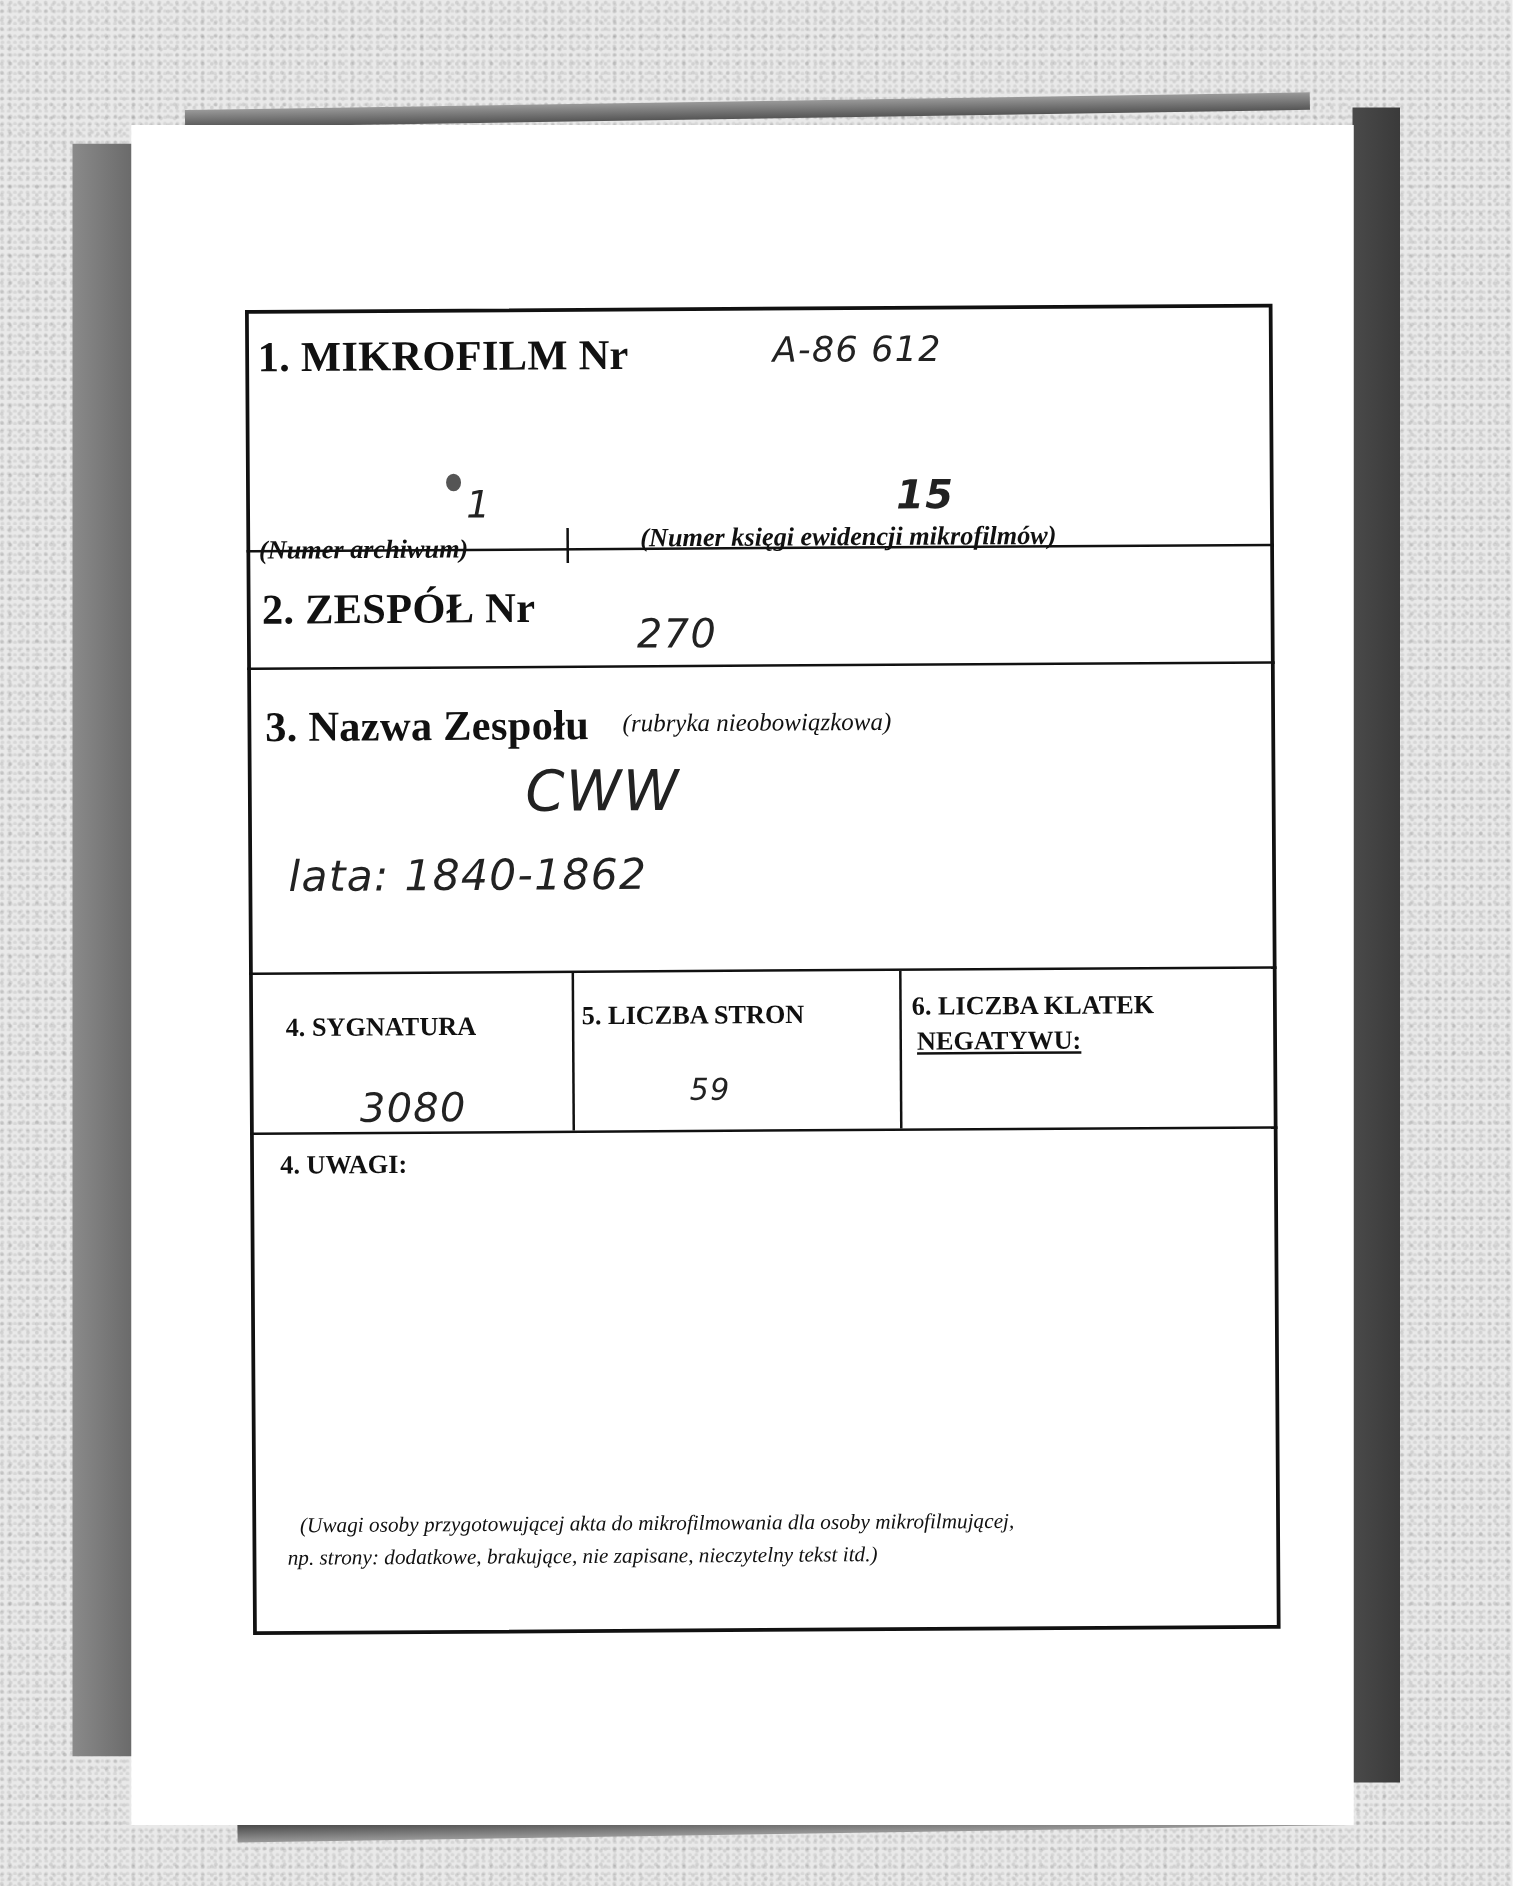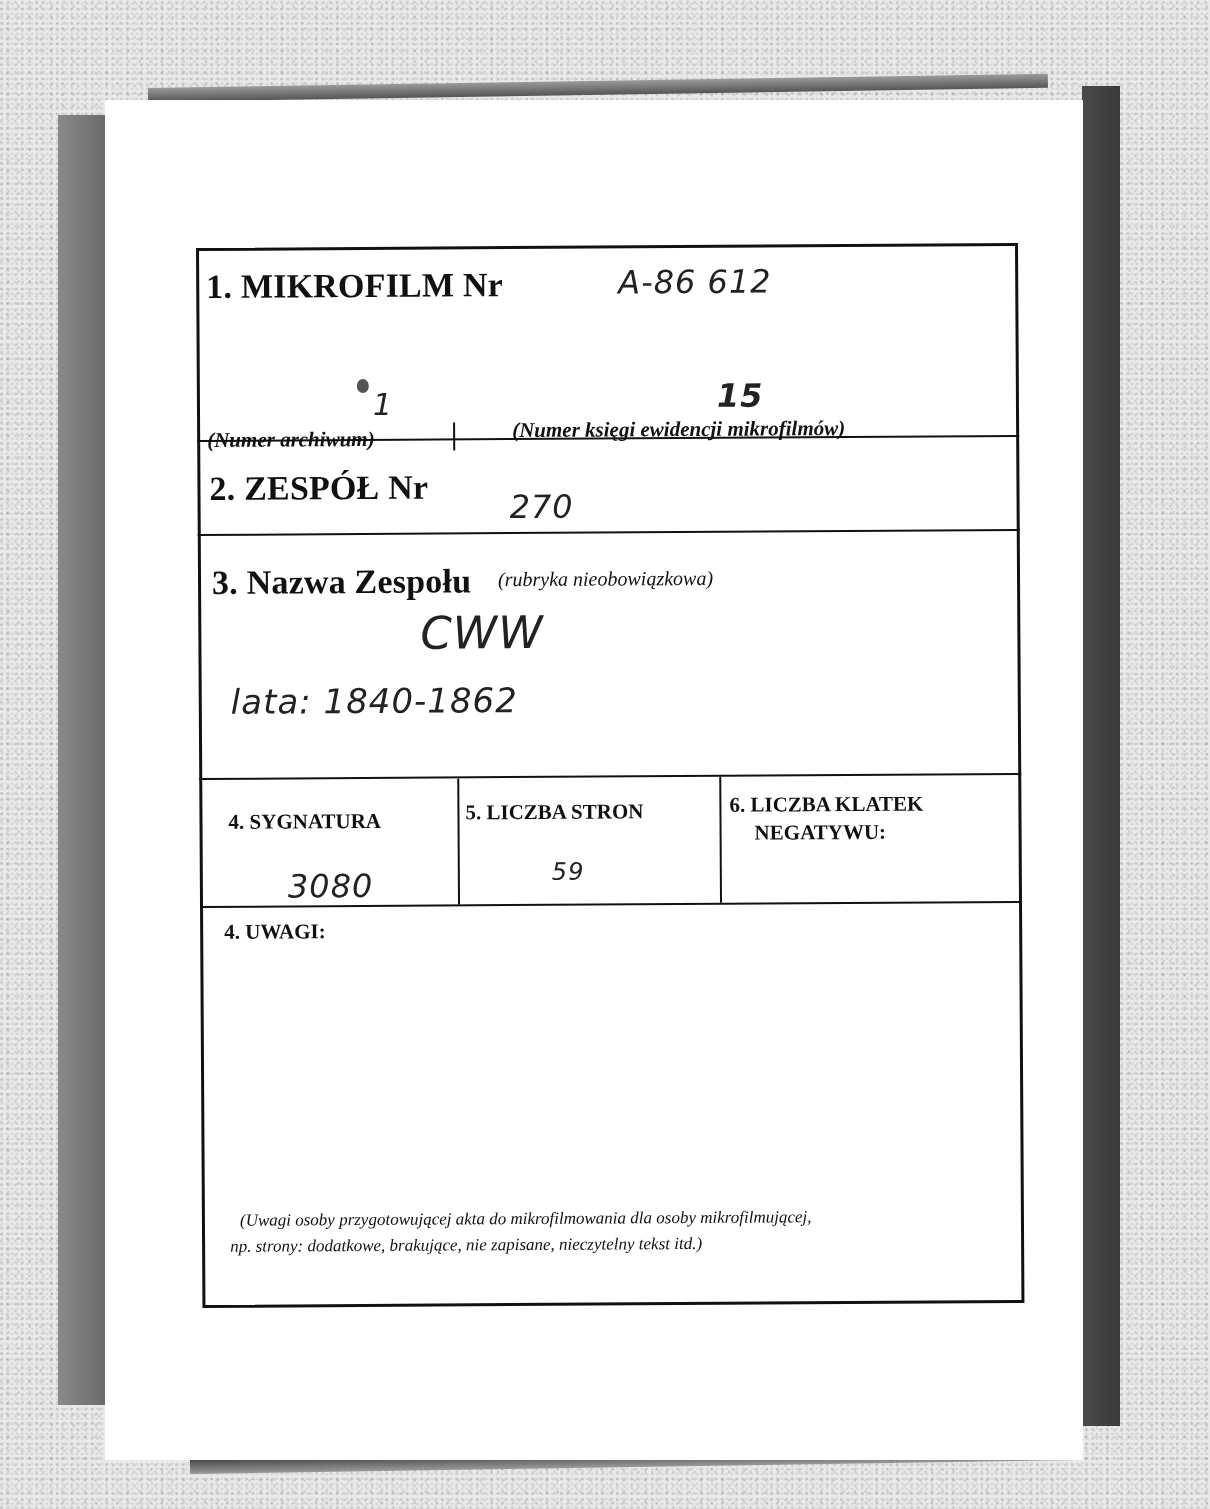--- a/index.html
+++ b/index.html
@@ -70,21 +70,21 @@
 <div class="shadow-left"></div>
 <div class="shadow-right"></div>
 <div class="shadow-bottom"></div>
 <div class="paper"></div>
 
 <div class="card">
   <div class="frame"></div>
 
   <div class="row r1">
     <span class="label-big" style="left:10px; top:20px;">1. MIKROFILM  Nr</span>
-    <span class="hand" style="left:422px; top:18px; font-size:32px;">A-86 612</span>
+    <span class="hand" style="left:422px; top:18px; font-size:28px;">A-86 612</span>
     <span class="dot" style="left:160px; top:132px;"></span>
     <span class="hand" style="left:176px; top:140px; font-size:30px;">1</span>
     <span class="hand" style="left:520px; top:132px; font-size:32px;font-weight:bold;">15</span>
     <span class="label-italic" style="left:10px; top:180px;">(Numer archiwum)</span>
     <div class="vline" style="left:256px; top:176px; height:28px;"></div>
     <span class="label-italic" style="left:315px; top:172px;">(Numer księgi ewidencji mikrofilmów)</span>
   </div>
 
   <div class="row r2">
     <span class="label-big" style="left:12px; top:28px;">2. ZESPÓŁ  Nr</span>
@@ -99,21 +99,21 @@
   </div>
 
   <div class="row r4">
     <div class="vline" style="left:258px; top:0; height:126px;"></div>
     <div class="vline" style="left:520px; top:0; height:126px;"></div>
     <span class="label-mid" style="left:29px; top:30px;">4. SYGNATURA</span>
     <span class="hand" style="left:88px; top:88px; font-size:32px;">3080</span>
     <span class="label-mid" style="left:266px; top:22px;">5. LICZBA  STRON</span>
     <span class="hand" style="left:352px; top:80px; font-size:24px;">59</span>
     <span class="label-mid" style="left:530px; top:16px;">6. LICZBA  KLATEK</span>
-    <span class="label-mid" style="left:555px; top:44px;">NEGATYWU:</span>
+    <span class="label-mid" style="left:534px; top:44px;text-decoration:underline;">NEGATYWU:</span>
   </div>
 
   <div class="row r5">
     <span class="label-mid" style="left:24px; top:12px;">4. UWAGI:</span>
     <span class="label-note" style="left:38px; top:300px;">(Uwagi osoby przygotowującej akta do mikrofilmowania dla osoby mikrofilmującej,</span>
     <span class="label-note" style="left:28px; top:326px;">np. strony: dodatkowe, brakujące, nie zapisane, nieczytelny tekst itd.)</span>
   </div>
 </div>
 
 </body></html>

